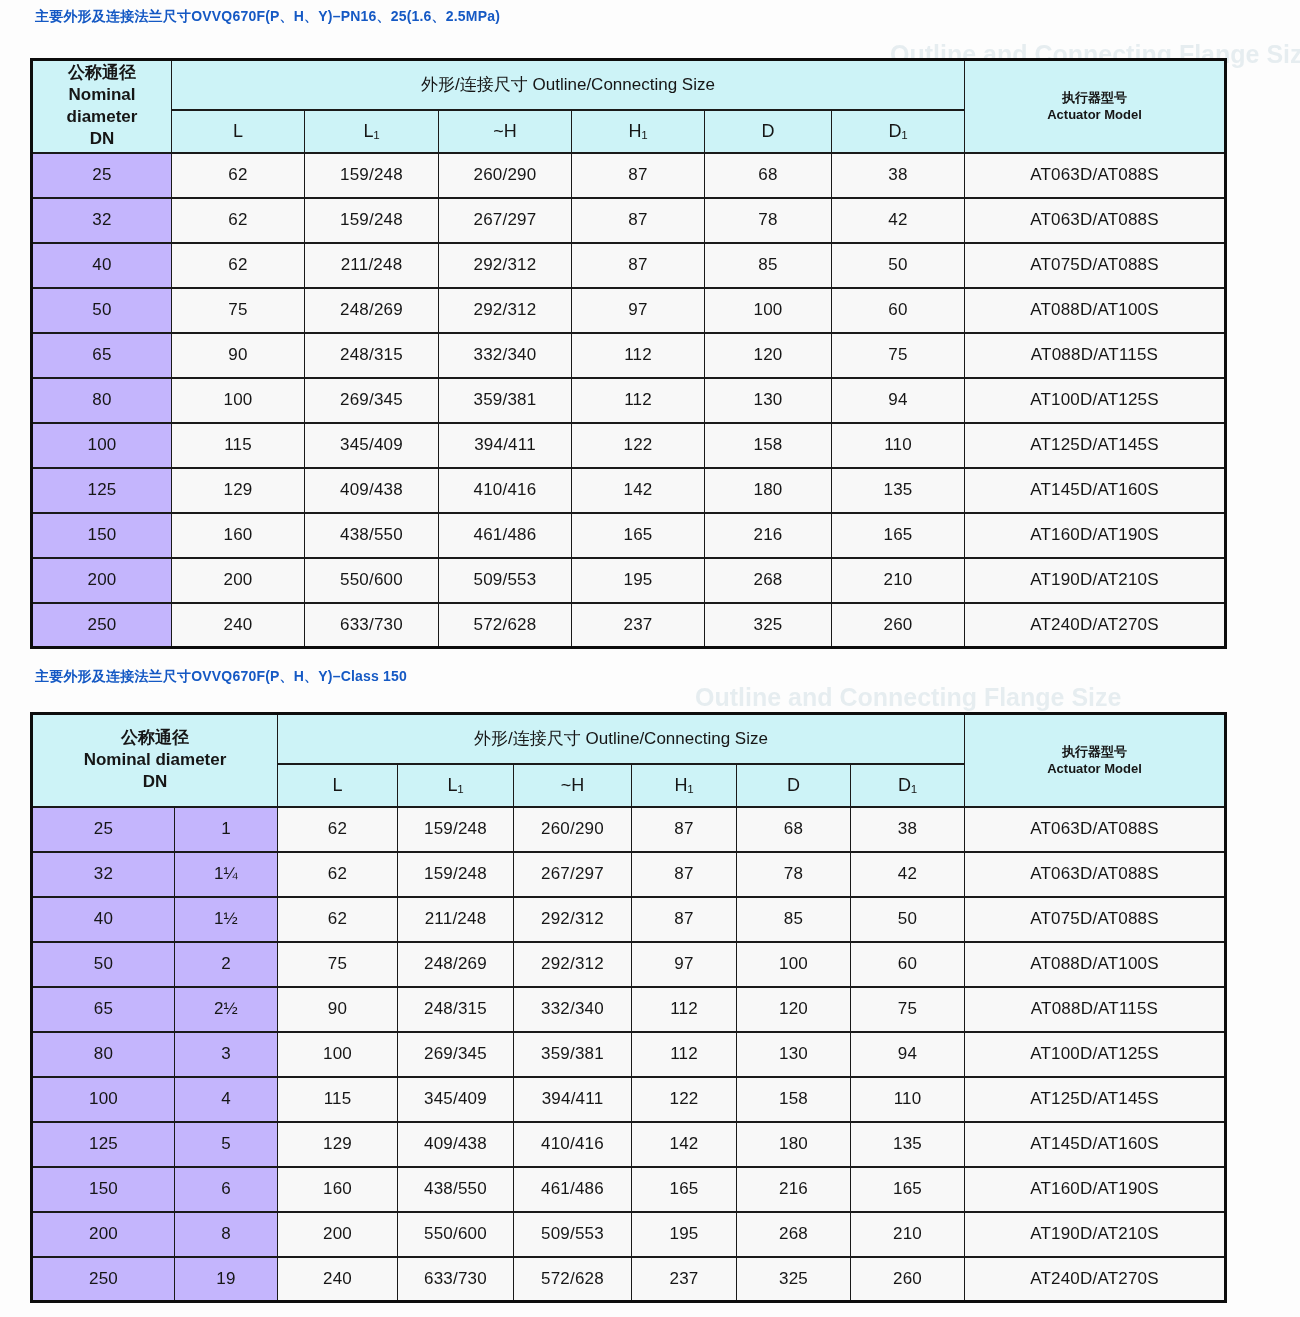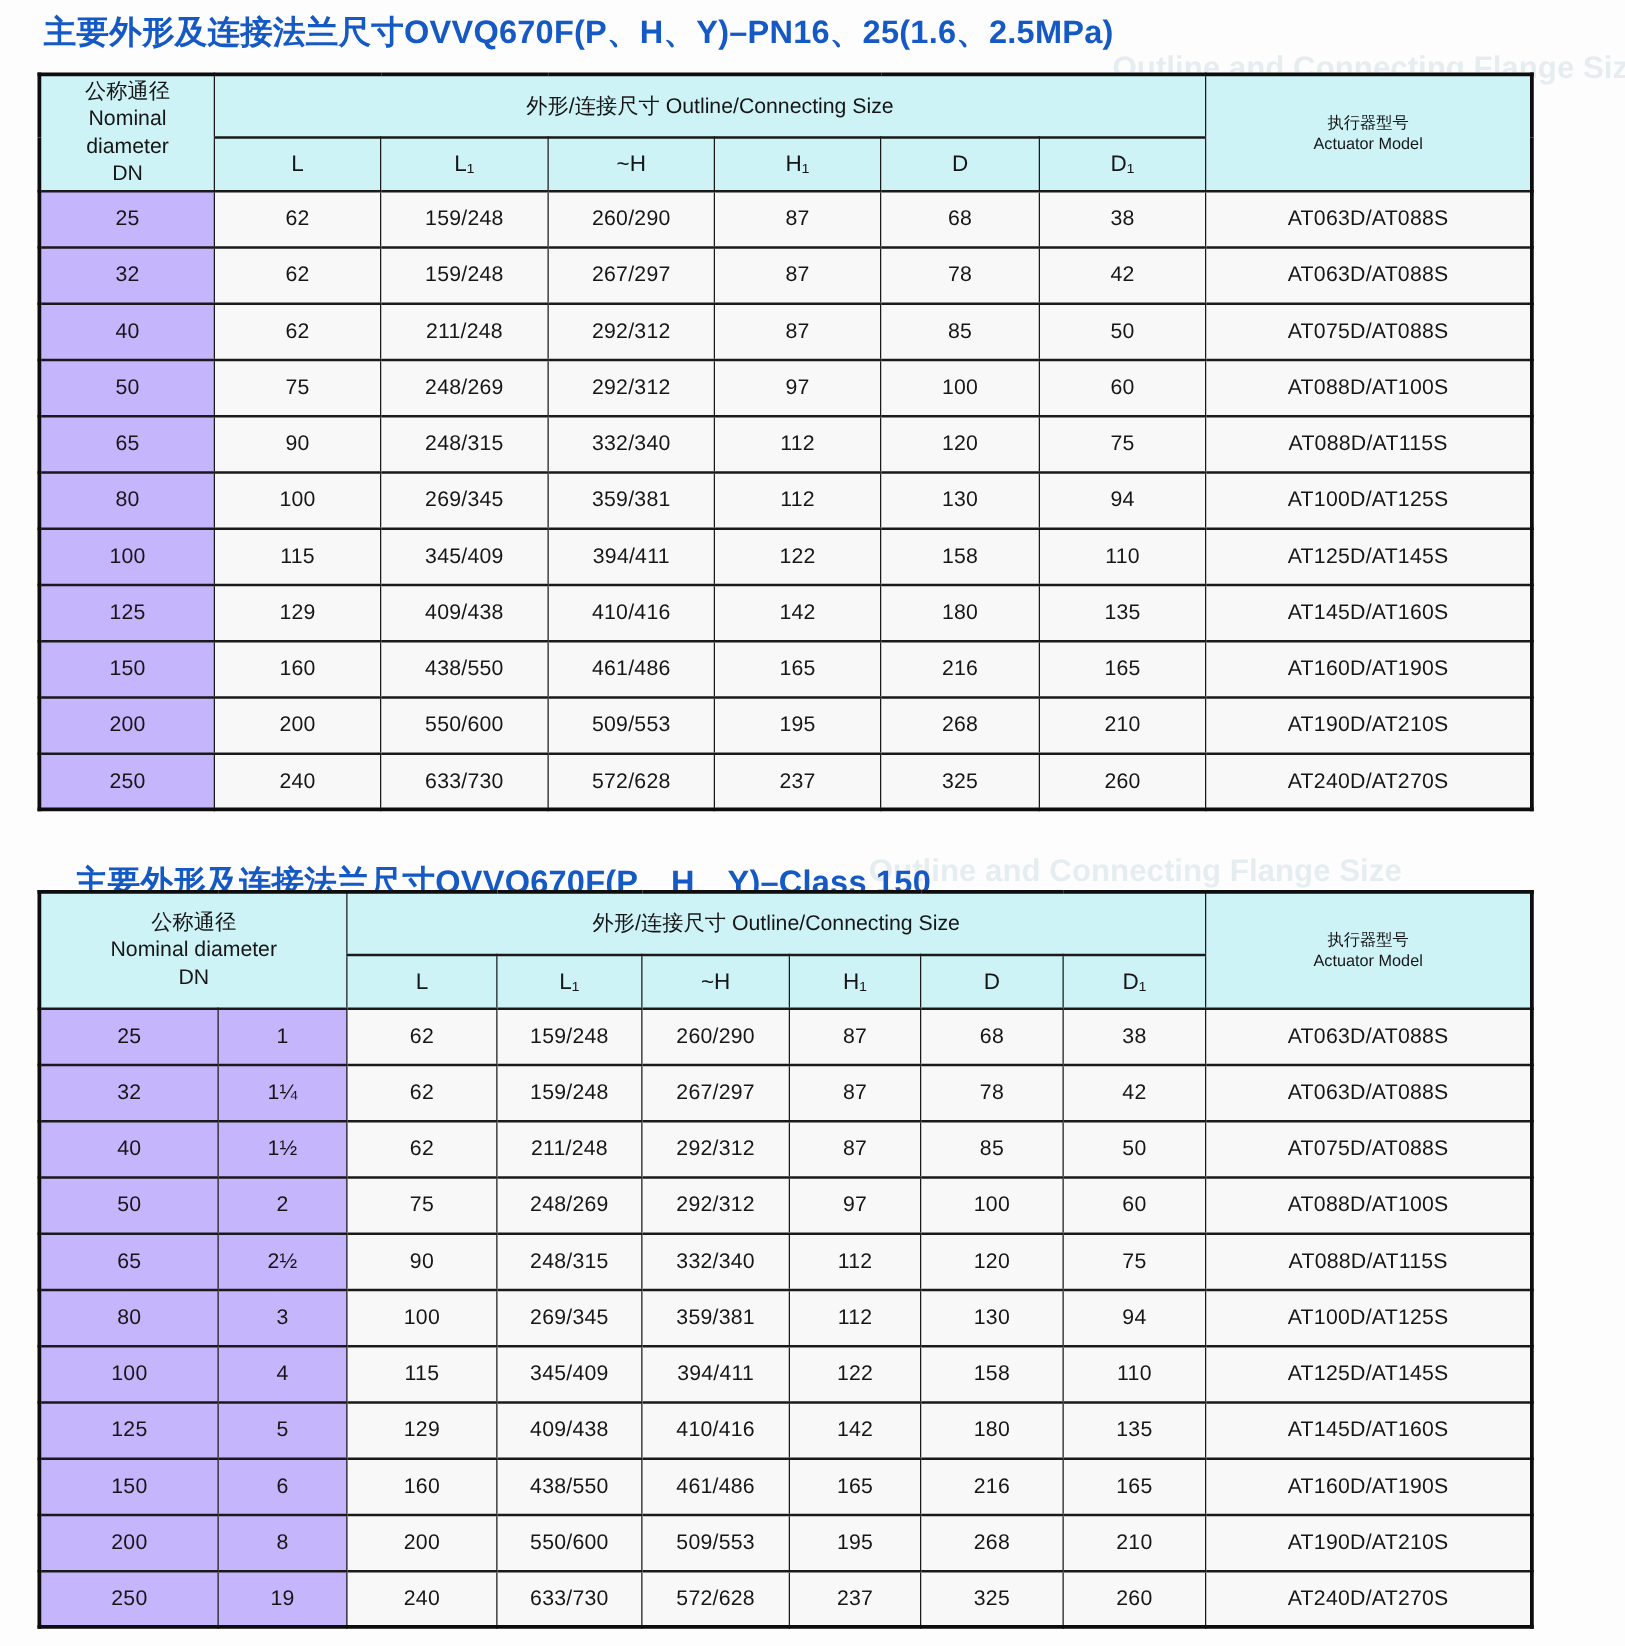--- a/index.html
+++ b/index.html
@@ -1,25 +1,25 @@
 <!DOCTYPE html>
 <html><head>
 <meta charset="utf-8">
 <style>
   html,body{margin:0;padding:0;}
   body{
     width:1300px;height:1317px;position:relative;background:#fdfdfd;
     font-family:"Liberation Sans","DejaVu Sans",sans-serif;color:#111;
   }
   .section-title{
-    position:absolute;left:35px;font-size:26px;font-weight:bold;color:#1559c4;
+    position:absolute;left:35px;font-size:14px;font-weight:bold;color:#1559c4;
     letter-spacing:0.2px;white-space:nowrap;
   }
   #title1{top:8px;}
-  #title2{top:688px;margin-left:25px;}
+  #title2{top:668px;}
   .ghost{
     position:absolute;font-size:25px;font-weight:bold;color:rgba(150,180,195,0.22);
     white-space:nowrap;pointer-events:none;
   }
   #ghost1{left:890px;top:40px;}
   #ghost2{left:695px;top:683px;}
   table{
     position:absolute;left:30px;border-collapse:collapse;table-layout:fixed;
     border:3px solid #0d0d0d;background:#f8f8f8;
   }
@@ -29,21 +29,21 @@
     border:1px solid #1a1a1a;border-top-width:2px;border-bottom-width:2px;
     text-align:center;vertical-align:middle;padding:0;
     font-size:17px;color:#161616;
   }
   thead th{background:#cdf3f7;font-weight:normal;}
   .group-row{height:50px;}
   .sub-row{height:43px;}
   tbody tr{height:45px;}
   .cyan{background:#c4b5fd;}
   .cell{background:#f8f8f8;}
-  .pre{white-space:pre-line;line-height:1.3;}
+  .pre{white-space:pre-line;line-height:1.3;font-weight:bold;}
   .colhead{font-size:18px;}
   .grouphead{font-size:17px;}
   .acthead{font-size:13px;line-height:1.35;}
   tbody td{letter-spacing:0.2px;}
 </style>
 </head>
 <body>
 
 <div id="ghost1" class="ghost">Outline and Connecting Flange Size</div>
 <div id="title1" class="section-title">主要外形及连接法兰尺寸OVVQ670F(P、H、Y)–PN16、25(1.6、2.5MPa)</div>

